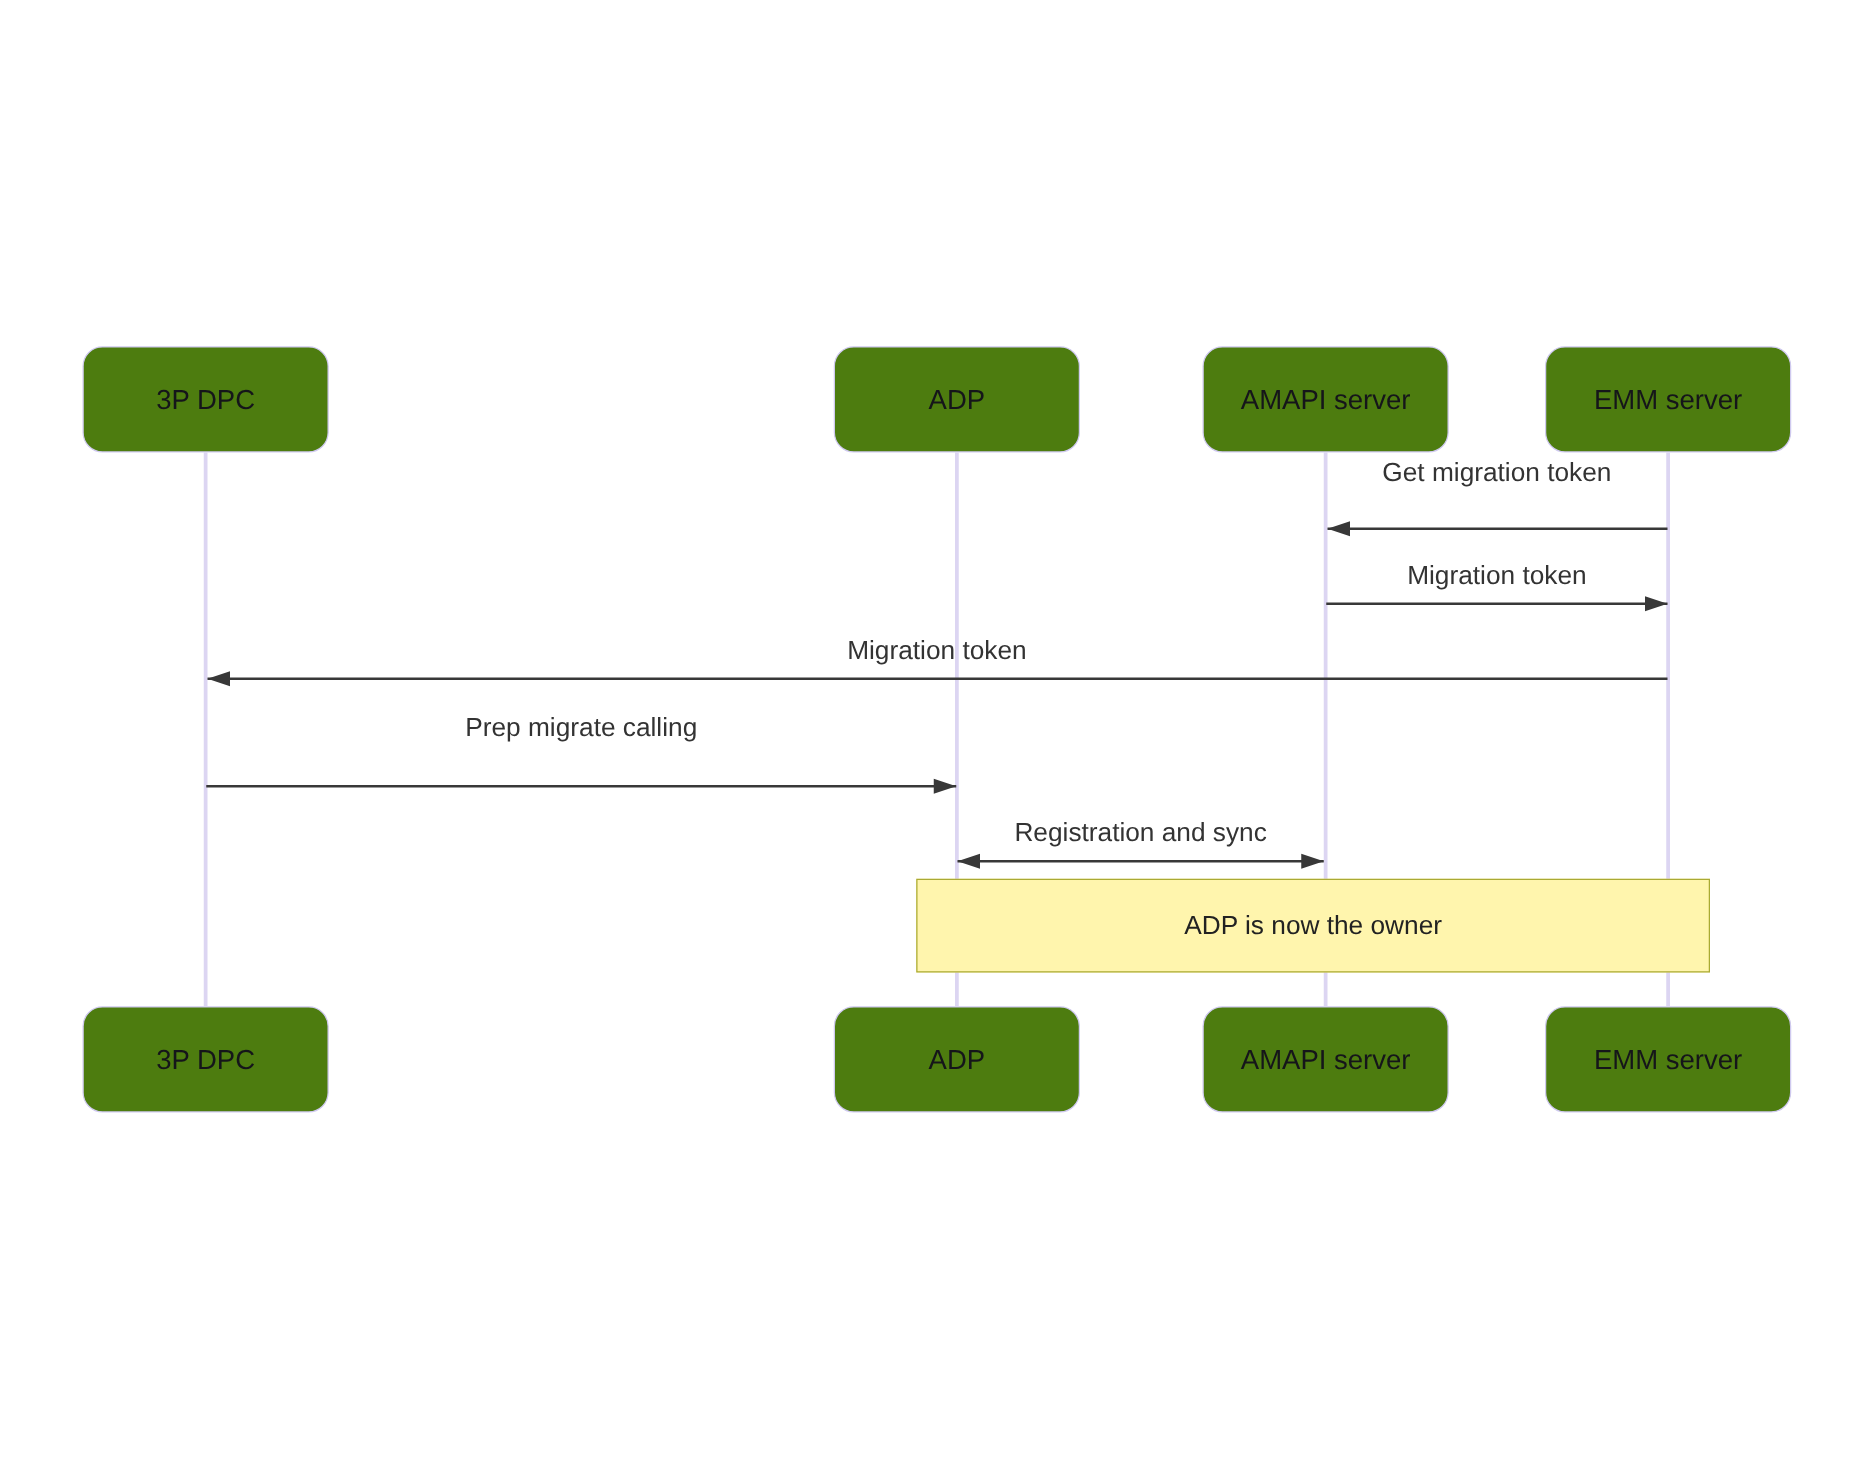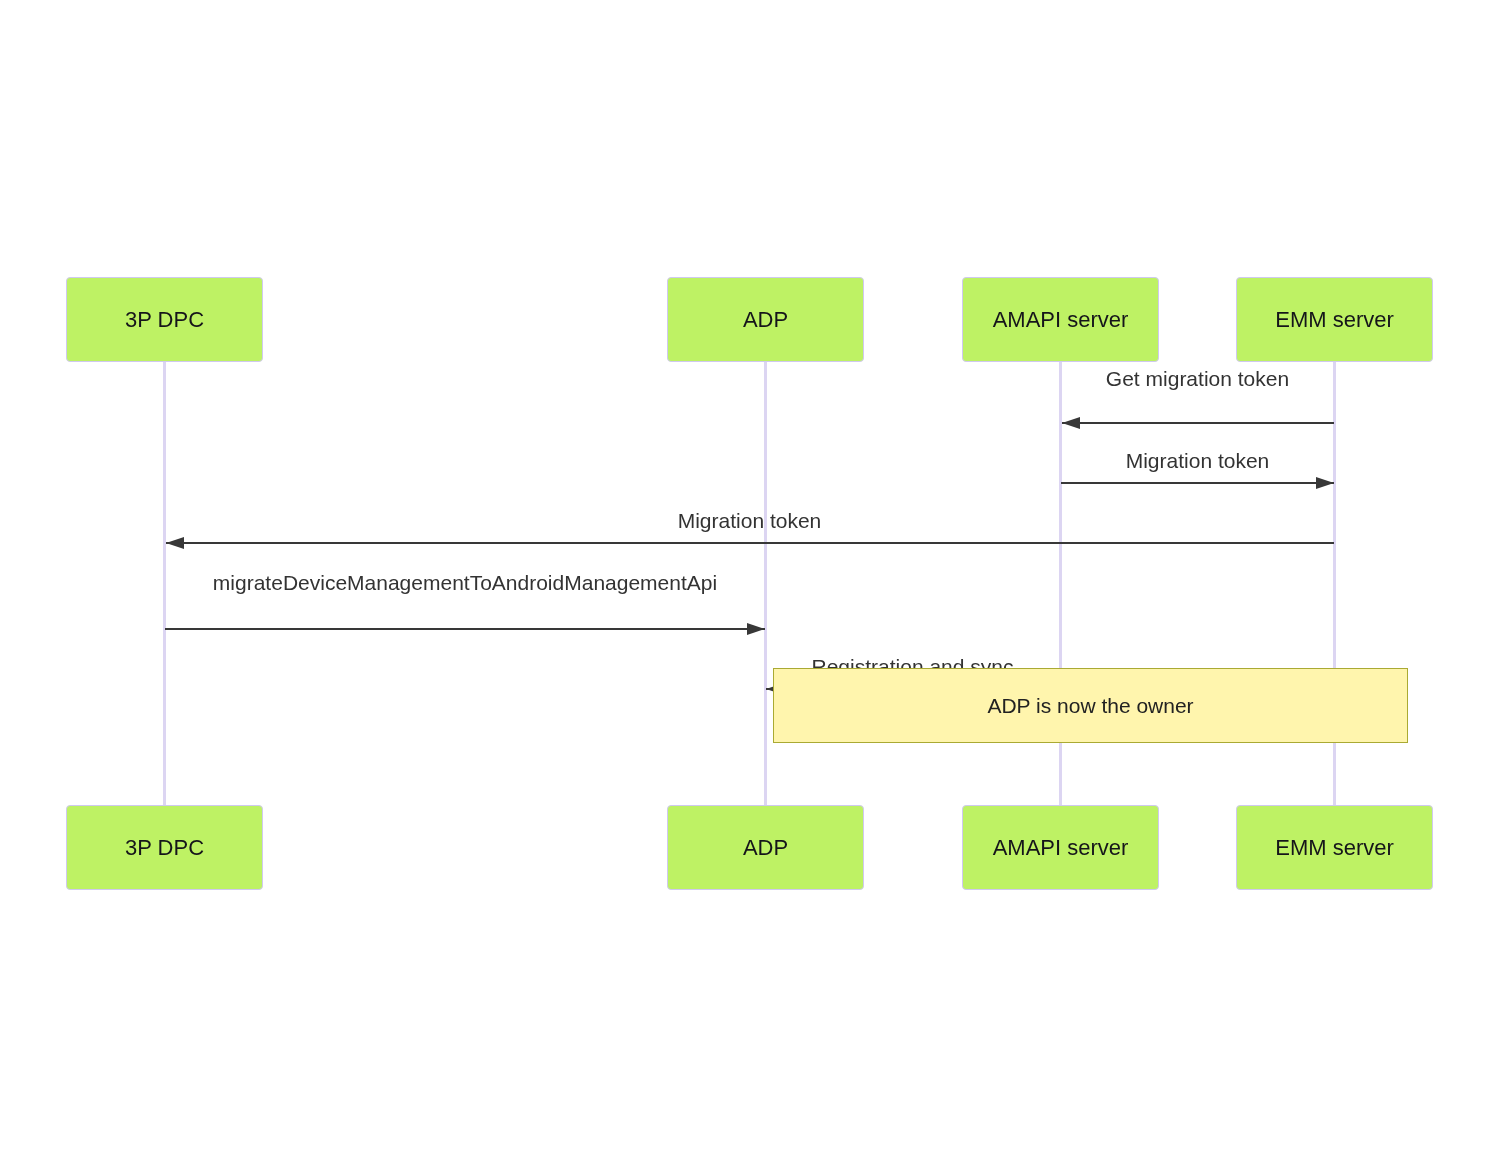--- a/index.html
+++ b/index.html
@@ -15,23 +15,23 @@
     position: absolute;
     top: 362px;
     height: 443px;
     width: 3px;
     background: #dcd5f2;
   }
   .actor {
     position: absolute;
     width: 197px;
     height: 85px;
-    background: #bef264;
+    background: #4d7c0f;
     border: 1px solid #cfc9ef;
-    border-radius: 4px;
+    border-radius: 16px;
     display: flex;
     align-items: center;
     justify-content: center;
     font-size: 22px;
     color: #15151a;
     box-sizing: border-box;
   }
   .msg-label {
     position: absolute;
     text-align: center;
@@ -50,35 +50,34 @@
     width: 0;
     height: 0;
     border-top: 6px solid transparent;
     border-bottom: 6px solid transparent;
   }
   .ah-left  { border-right: 18px solid #383838; }
   .ah-right { border-left: 18px solid #383838; }
   .note {
     position: absolute;
     left: 733px;
-    top: 668px;
+    top: 703px;
     width: 635px;
     height: 75px;
     background: #fff5ad;
     border: 1.5px solid #aaaa33;
     box-sizing: border-box;
     display: flex;
     flex-direction: column;
     align-items: center;
     justify-content: center;
     font-size: 21px;
     line-height: 25px;
     color: #222222;
     text-align: center;
-    margin-left: 40px;
   }
 </style>
 </head>
 <body>
 
 <div class="canvas">
 
   <div class="lifeline" style="left:163px;"></div>
   <div class="lifeline" style="left:764px;"></div>
   <div class="lifeline" style="left:1059px;"></div>
@@ -95,21 +94,21 @@
 
   <div class="msg-label" style="left:1061px; top:449px; width:273px;">Migration token</div>
   <div class="msg-line" style="left:1061px; top:482px; width:273px;"></div>
   <div class="arrowhead ah-right" style="left:1316px; top:477px;"></div>
 
   <div class="msg-label" style="left:165px; top:509px; width:1169px;">Migration token</div>
   <div class="msg-line" style="left:166px; top:542px; width:1168px;"></div>
   <div class="arrowhead ah-left" style="left:166px; top:537px;"></div>
 
   <div class="msg-label" style="left:165px; top:571px; width:600px;">
-    <div>migrateDeviceManagementToAndroidManagementApi</div>
+    <div>Prep migrate calling</div>
   </div>
   <div class="msg-line" style="left:165px; top:628px; width:600px;"></div>
   <div class="arrowhead ah-right" style="left:747px; top:623px;"></div>
 
   <div class="msg-label" style="left:766px; top:655px; width:293px;">Registration and sync</div>
   <div class="msg-line" style="left:766px; top:688px; width:293px;"></div>
   <div class="arrowhead ah-left" style="left:766px;  top:683px;"></div>
   <div class="arrowhead ah-right" style="left:1041px; top:683px;"></div>
 
   <div class="note">

